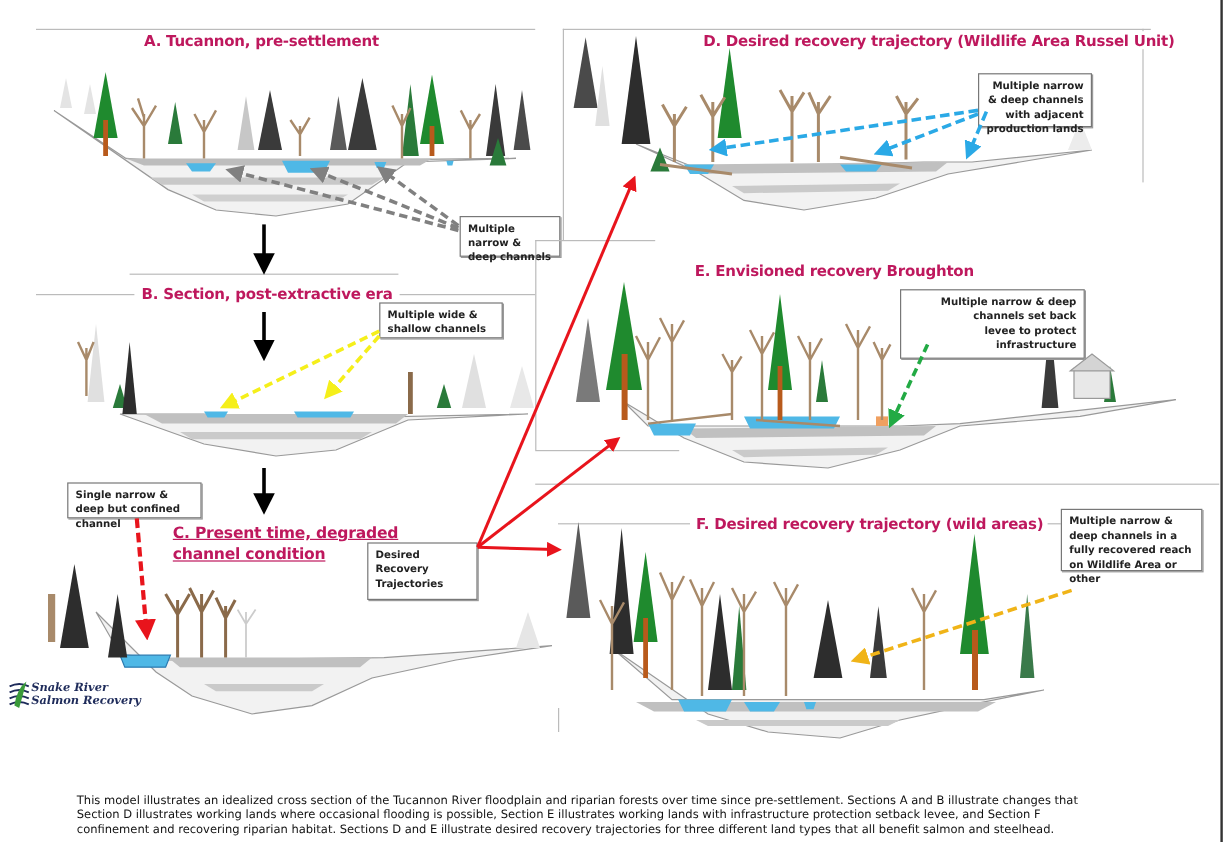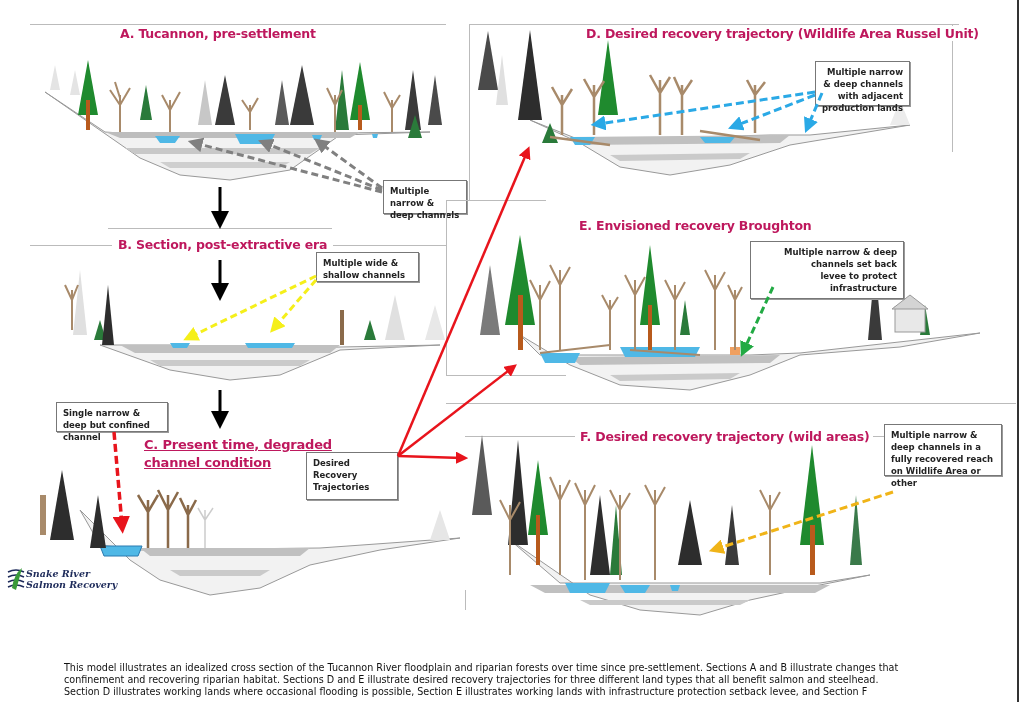--- a/index.html
+++ b/index.html
@@ -277,15 +277,15 @@
     <line x1="822" y1="93" x2="808" y2="126" marker-end="url(#mk-blue)"></line>
   </g>
 
   <line x1="773" y1="287" x2="744" y2="350" stroke="#22aa44" stroke-width="3" stroke-dasharray="7,4" marker-end="url(#mk-green)"></line>
 
   <line x1="893" y1="492" x2="716" y2="549" stroke="#f0b418" stroke-width="3" stroke-dasharray="8,4" marker-end="url(#mk-orange)"></line>
 </svg>
 
 <div class="caption">
   <p>This model illustrates an idealized cross section of the Tucannon River floodplain and riparian forests over time since pre-settlement. Sections A and B illustrate changes that</p>
+  <p>Section D illustrates working lands where occasional flooding is possible, Section E illustrates working lands with infrastructure protection setback levee, and Section F</p>
   <p>confinement and recovering riparian habitat. Sections D and E illustrate desired recovery trajectories for three different land types that all benefit salmon and steelhead.</p>
-  <p>Section D illustrates working lands where occasional flooding is possible, Section E illustrates working lands with infrastructure protection setback levee, and Section F</p>
 </div>
 
 </body></html>

